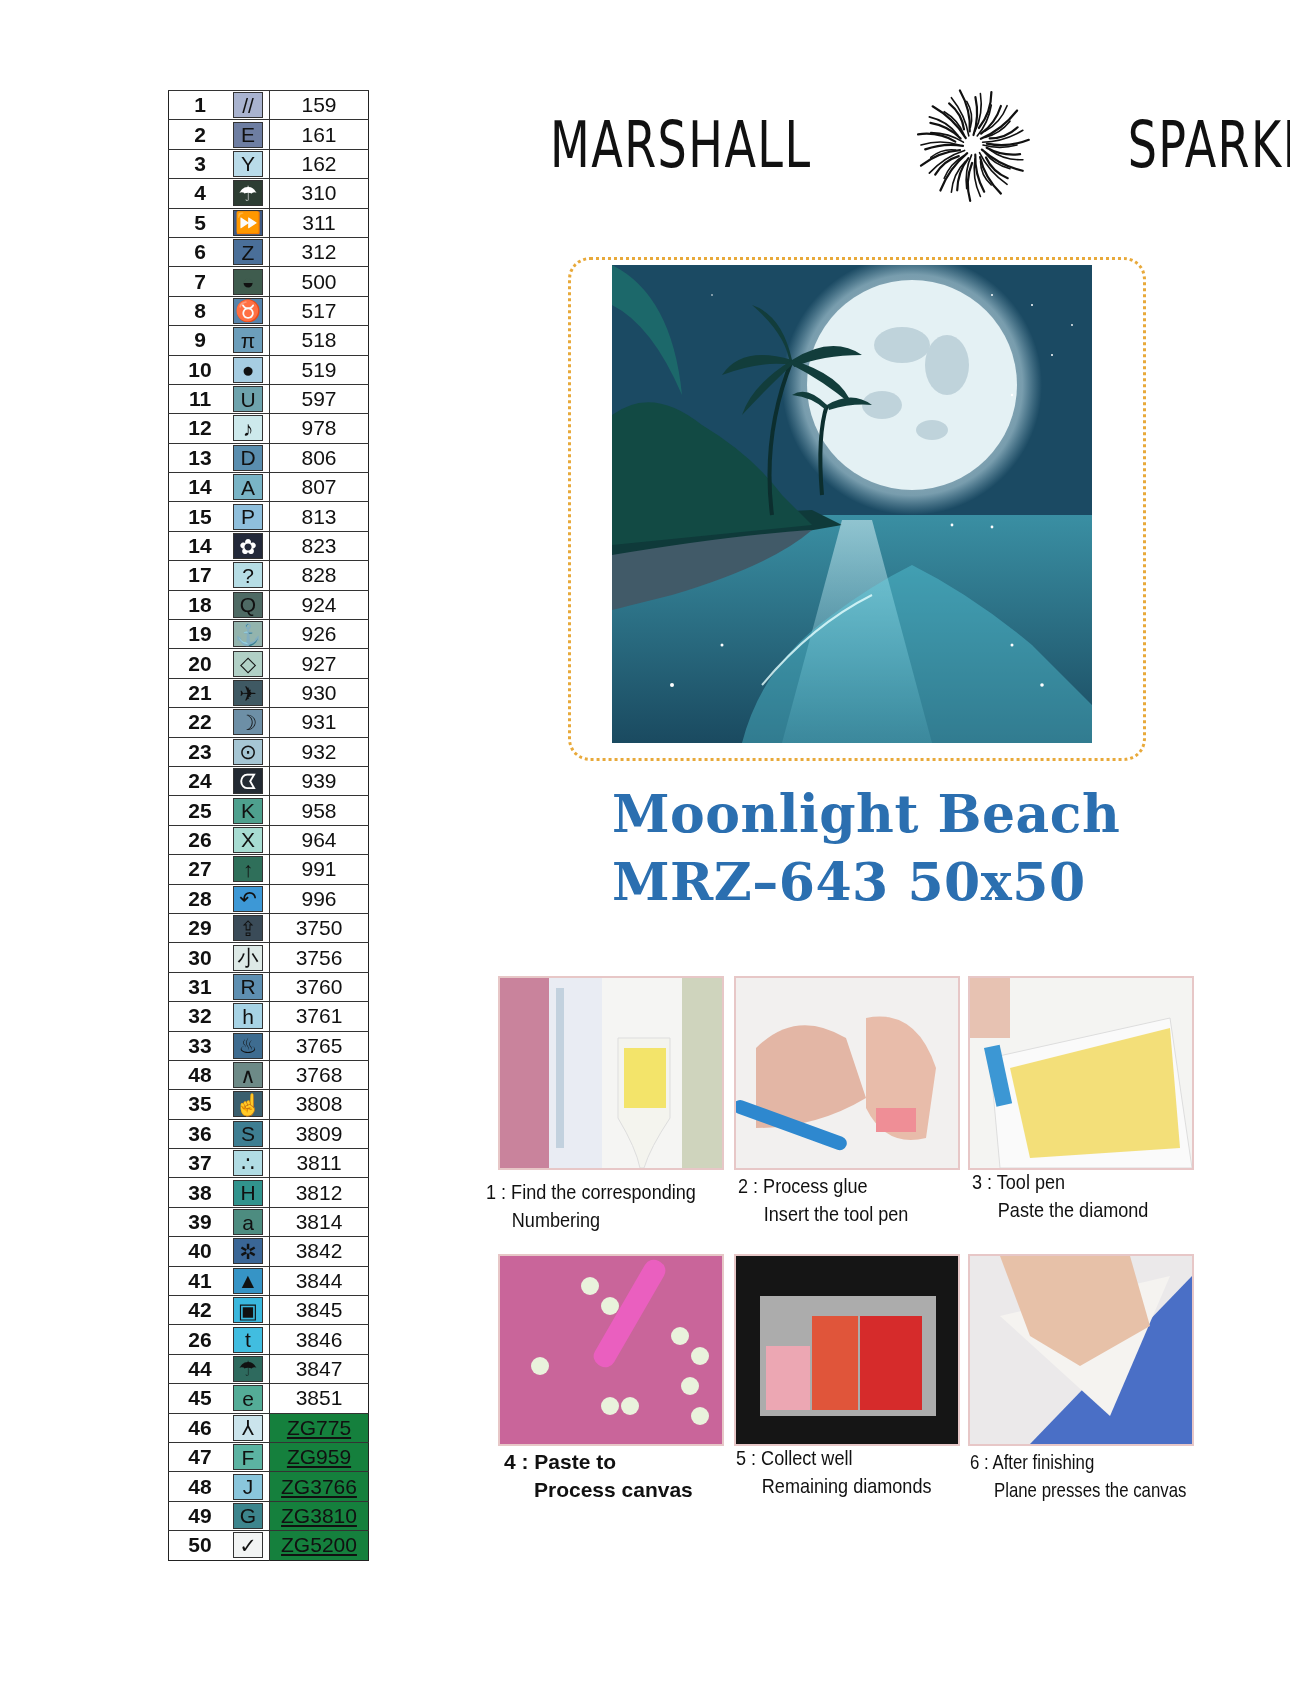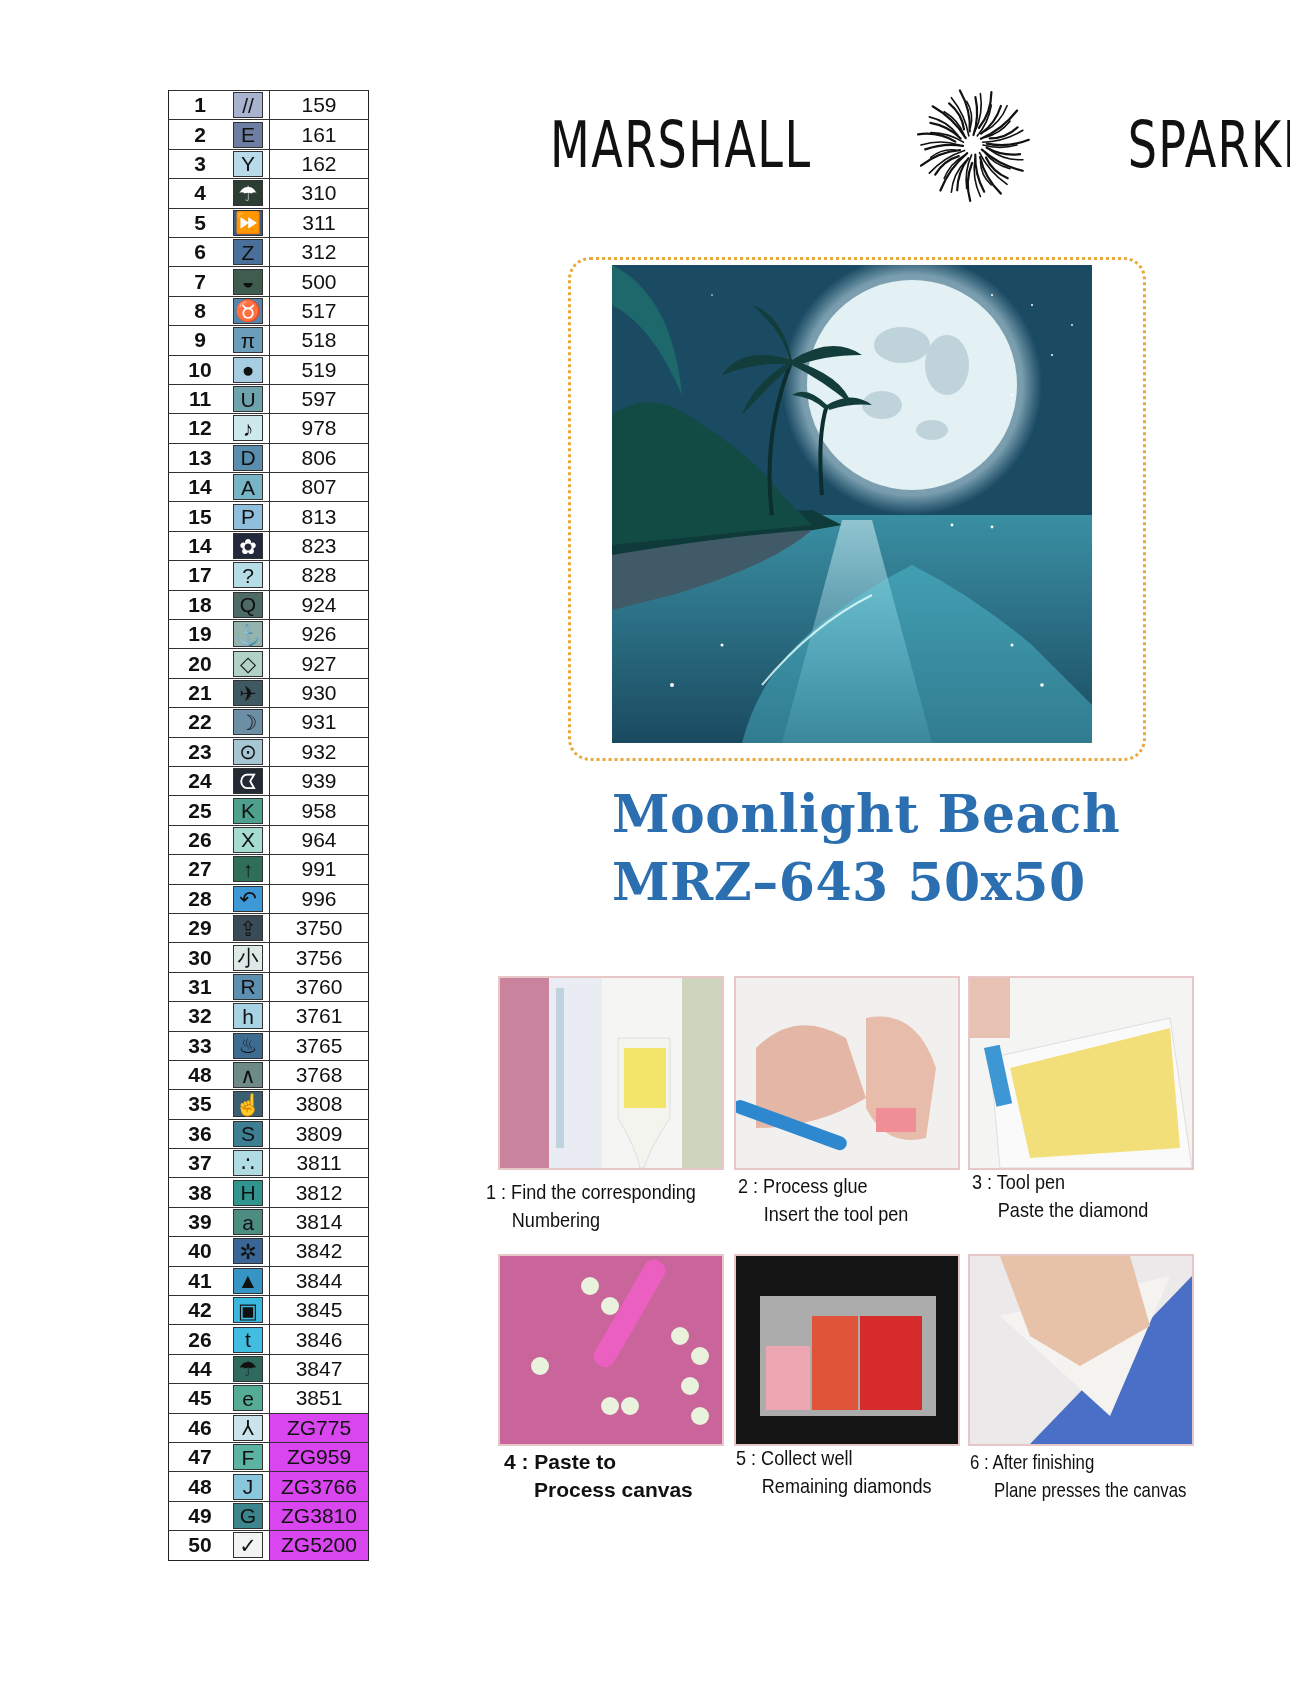--- a/index.html
+++ b/index.html
@@ -4,21 +4,21 @@
 <style>
   html, body { margin: 0; padding: 0; background: #ffffff; }
   body { width: 1290px; height: 1690px; position: relative; overflow: hidden; font-family: "Liberation Sans", sans-serif; color: #111; }
 
   
   .legend { position: absolute; left: 168px; top: 90px; border-collapse: collapse; border: 1.5px solid #222; }
   .legend td { border-top: 1.2px solid #333; height: 28.4px; padding: 0; font-size: 21px; line-height: 28px; }
   .legend td.num { width: 54px; text-align: center; font-weight: bold; font-family: "Liberation Sans", sans-serif; border-right: 0; padding-left: 4px; }
   .legend td.sym { width: 38px; padding: 0 2px; }
   .legend td.code { width: 98px; text-align: center; border-left: 1.2px solid #333; font-size: 21px; font-family: "Liberation Sans", sans-serif; }
-  .legend td.code.hl { background: #d946ef; }
+  .legend td.code.hl { background: #15803d; text-decoration: underline; }
   .symbox { width: 30px; height: 26px; margin: 1px auto; border: 1.2px solid #333; box-sizing: border-box;
             display: flex; align-items: center; justify-content: center; font-size: 21px; font-weight: normal; color: #111; line-height: 1; }
   .symbox.inv { color: #fff; }
 
   
   .logo { position: absolute; left: 550px; top: 80px; width: 610px; height: 130px; display: flex; align-items: center; justify-content: space-between; }
   .logo .word { font-family: "DejaVu Sans", sans-serif; font-size: 64px; letter-spacing: 2px; transform: scaleX(0.72); transform-origin: left center; font-weight: normal; white-space: nowrap; }
   .logo .word.right { transform-origin: right center; }
   .logo .burst { width: 120px; height: 120px; flex: 0 0 120px; }
 

